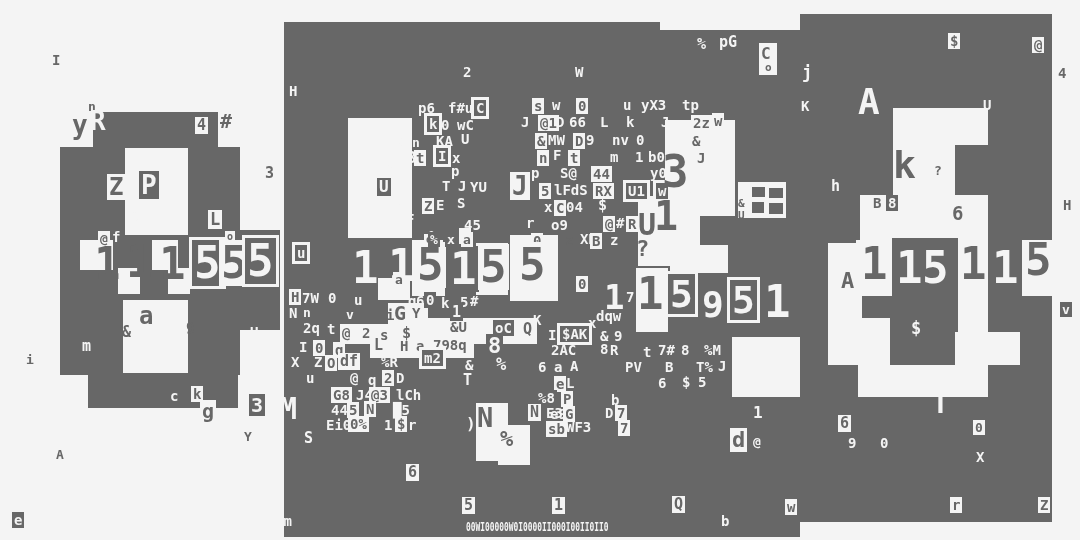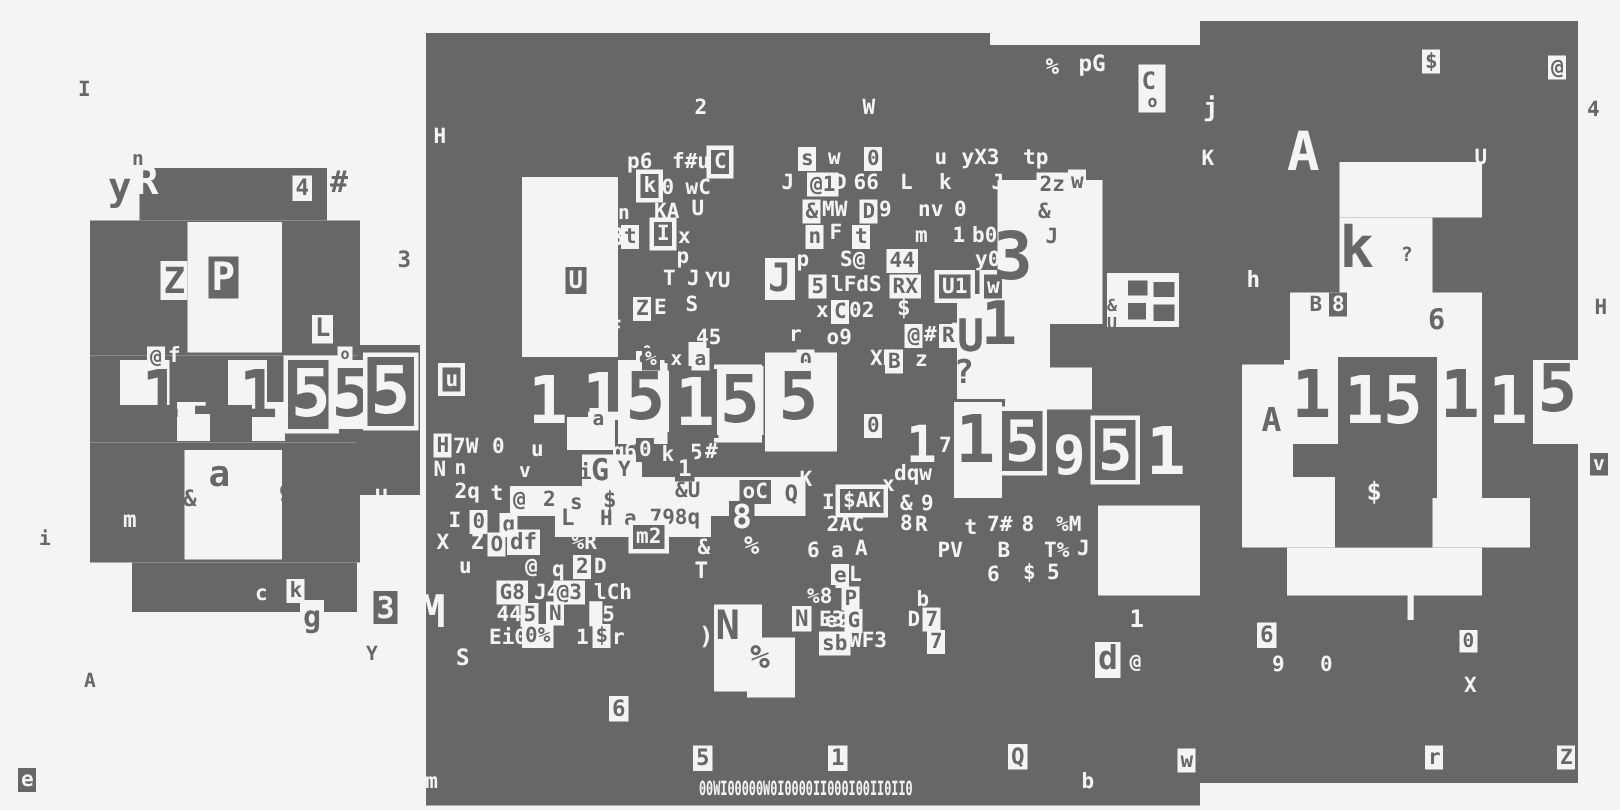--- a/index.html
+++ b/index.html
@@ -182,21 +182,21 @@
       <span class="g" style="left: 686px; top: 166px; font-size: 14px; color: rgb(244, 244, 244);">/yc</span>
       <span class="g chip" style="left: 539px; top: 183px; font-size: 14px; color: rgb(103, 103, 103); background: rgb(244, 244, 244);">5</span>
       <span class="g" style="left: 554px; top: 183px; font-size: 14px; color: rgb(244, 244, 244);">lFdS</span>
       <span class="g chip" style="left: 593px; top: 183px; font-size: 14px; color: rgb(103, 103, 103); background: rgb(244, 244, 244);">RX</span>
       <span class="g chip" style="left: 626px; top: 183px; font-size: 14px; color: rgb(244, 244, 244); background: rgb(103, 103, 103); box-shadow: rgb(244, 244, 244) 0px 0px 0px 3px;">U1</span>
       <span class="g chip" style="left: 656px; top: 183px; font-size: 14px; color: rgb(244, 244, 244); background: rgb(103, 103, 103); box-shadow: rgb(244, 244, 244) 0px 0px 0px 3px;">w</span>
       <span class="g" style="left: 686px; top: 184px; font-size: 14px; color: rgb(244, 244, 244);">z</span>
       <span class="g" style="left: 701px; top: 182px; font-size: 14px; color: rgb(244, 244, 244);">#q</span>
       <span class="g" style="left: 544px; top: 200px; font-size: 14px; color: rgb(244, 244, 244);">x</span>
       <span class="g chip" style="left: 554px; top: 200px; font-size: 14px; color: rgb(103, 103, 103); background: rgb(244, 244, 244);">C</span>
-      <span class="g" style="left: 566px; top: 200px; font-size: 14px; color: rgb(244, 244, 244);">02</span>
+      <span class="g" style="left: 566px; top: 200px; font-size: 14px; color: rgb(244, 244, 244);">04</span>
       <span class="g" style="left: 598px; top: 198px; font-size: 15px; color: rgb(244, 244, 244);">$</span>
       <span class="g" style="left: 526px; top: 216px; font-size: 14px; color: rgb(244, 244, 244);">r</span>
       <span class="g" style="left: 551px; top: 218px; font-size: 14px; color: rgb(244, 244, 244);">o9</span>
       <span class="g" style="left: 580px; top: 232px; font-size: 14px; color: rgb(244, 244, 244);">XN</span>
       <span class="g chip" style="left: 603px; top: 216px; font-size: 14px; color: rgb(103, 103, 103); background: rgb(244, 244, 244);">@</span>
       <span class="g" style="left: 616px; top: 216px; font-size: 14px; color: rgb(244, 244, 244);">#</span>
       <span class="g chip" style="left: 626px; top: 216px; font-size: 14px; color: rgb(103, 103, 103); background: rgb(244, 244, 244);">R</span>
       <span class="g chip" style="left: 531px; top: 233px; font-size: 14px; color: rgb(103, 103, 103); background: rgb(244, 244, 244);">0</span>
       <span class="g" style="left: 565px; top: 233px; font-size: 14px; color: rgb(103, 103, 103);">z</span>
       <span class="g chip" style="left: 590px; top: 233px; font-size: 14px; color: rgb(103, 103, 103); background: rgb(244, 244, 244);">B</span>

